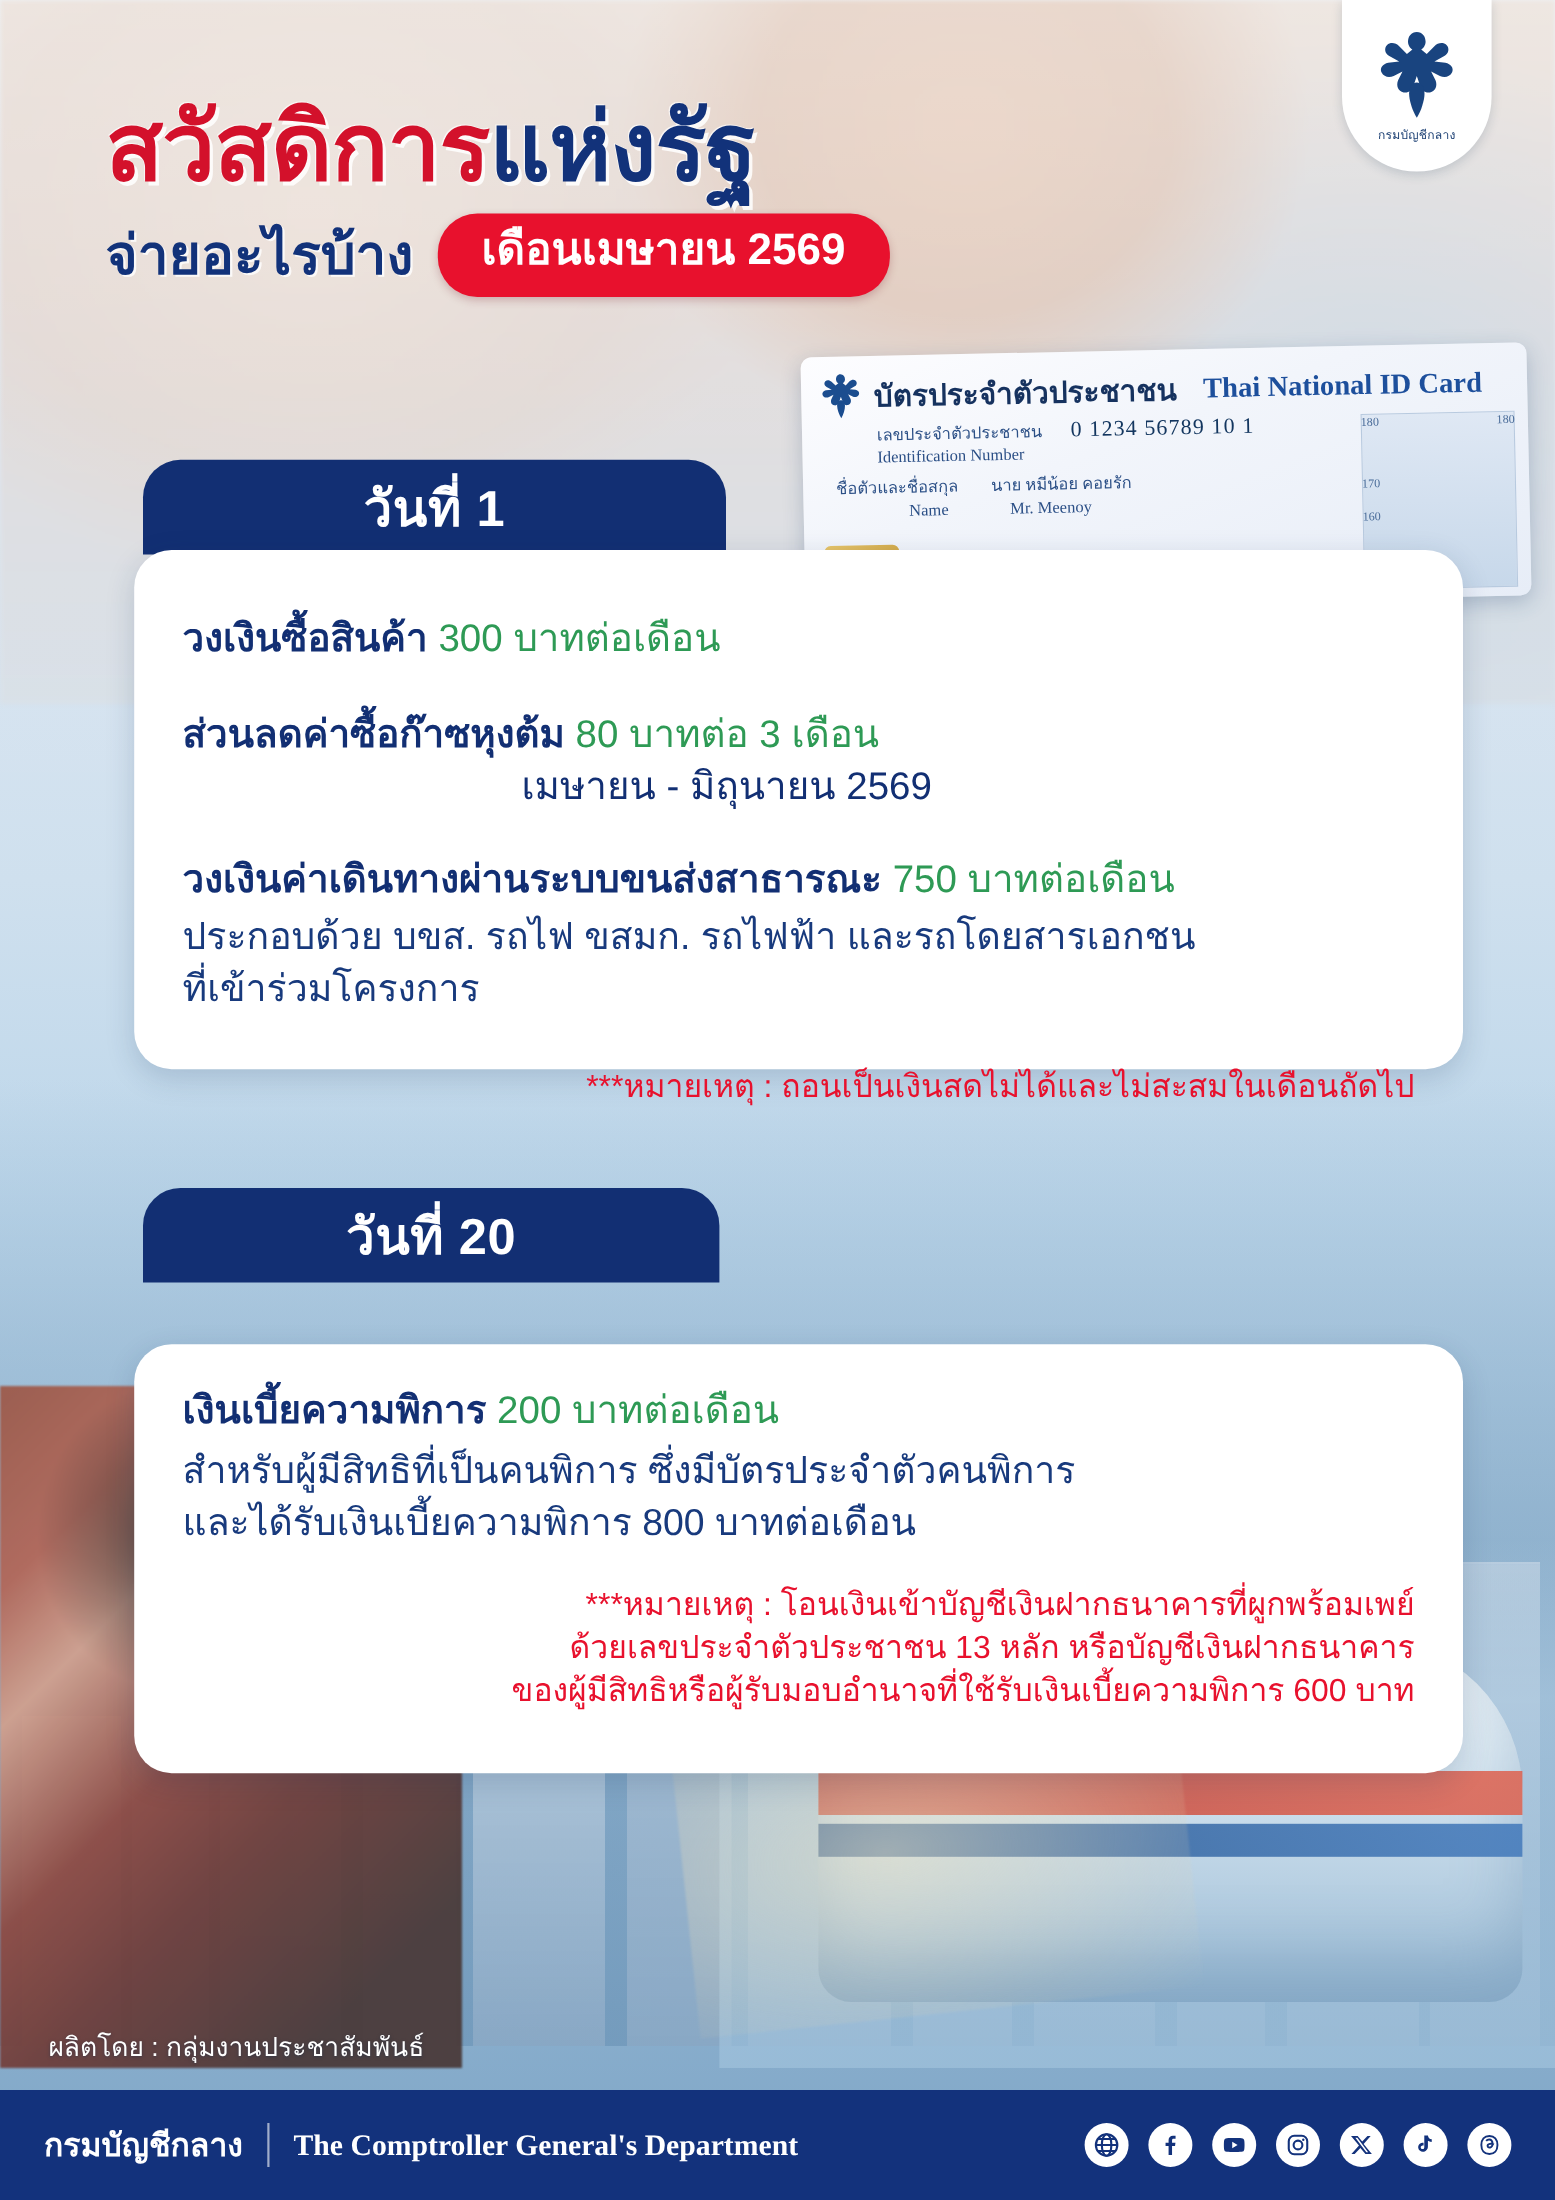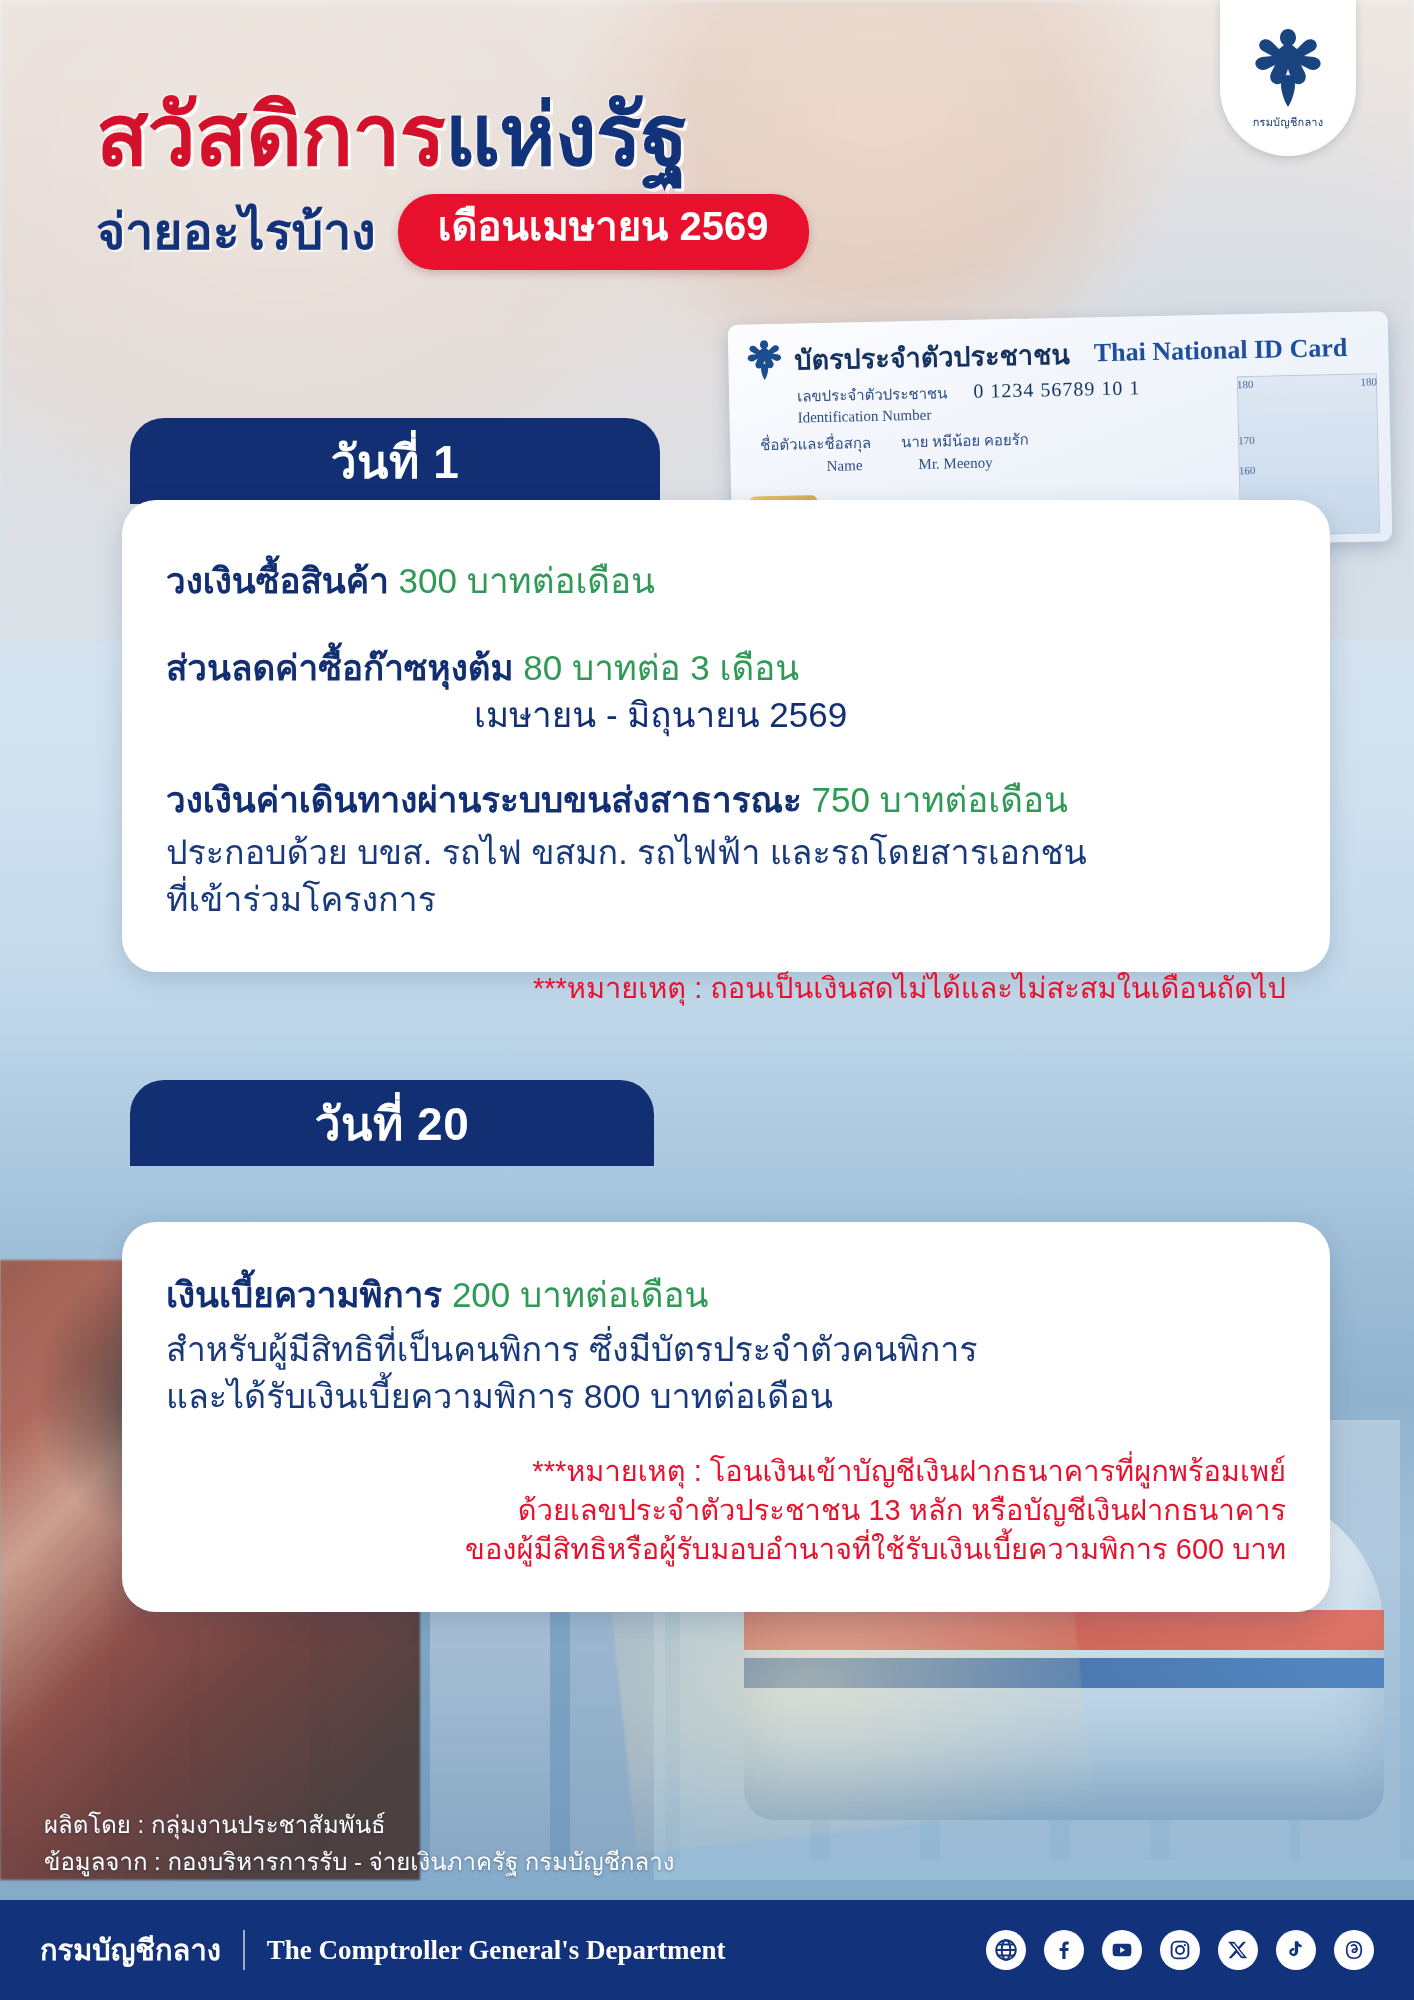--- a/index.html
+++ b/index.html
@@ -391,34 +391,33 @@
     <span class="bold">วงเงินค่าเดินทางผ่านระบบขนส่งสาธารณะ</span>
     <span class="green">750 บาทต่อเดือน</span>
   </div>
   <div class="line sub" style="margin-top:6px;">ประกอบด้วย บขส. รถไฟ ขสมก. รถไฟฟ้า และรถโดยสารเอกชน</div>
   <div class="line sub" style="margin-top:2px;">ที่เข้าร่วมโครงการ</div>
   <div class="note" style="margin-top:46px;">***หมายเหตุ : ถอนเป็นเงินสดไม่ได้และไม่สะสมในเดือนถัดไป</div>
 </div>
 
 <div class="tab" style="left:130px; top:1080px; width:524px; height:86px;">วันที่ 20</div>
 <div class="card" style="left:122px; top:1222px; width:1208px; height:390px;">
-  <div class="line" style="margin-top:16px;">
+  <div class="line" style="margin-top:4px;">
     <span class="bold">เงินเบี้ยความพิการ</span>
     <span class="green">200 บาทต่อเดือน</span>
   </div>
   <div class="line sub" style="margin-top:8px;">สำหรับผู้มีสิทธิที่เป็นคนพิการ ซึ่งมีบัตรประจำตัวคนพิการ</div>
   <div class="line sub" style="margin-top:2px;">และได้รับเงินเบี้ยความพิการ 800 บาทต่อเดือน</div>
   <div class="note" style="margin-top:32px;">***หมายเหตุ : โอนเงินเข้าบัญชีเงินฝากธนาคารที่ผูกพร้อมเพย์</div>
   <div class="note">ด้วยเลขประจำตัวประชาชน 13 หลัก หรือบัญชีเงินฝากธนาคาร</div>
   <div class="note">ของผู้มีสิทธิหรือผู้รับมอบอำนาจที่ใช้รับเงินเบี้ยความพิการ 600 บาท</div>
 </div>
 
 <div class="credits">
   <div>ผลิตโดย : กลุ่มงานประชาสัมพันธ์</div>
-  <div>ข้อมูลจาก : กองบริหารการรับ - จ่ายเงินภาครัฐ กรมบัญชีกลาง</div>
 </div>
 
 <div class="footer">
   <div class="footer-th">กรมบัญชีกลาง</div>
   <div class="footer-div"></div>
   <div class="footer-en">The Comptroller General's Department</div>
   <div class="socials">
     <div class="soc">
       <svg width="26" height="26" viewBox="0 0 24 24" fill="none" stroke="#13327c" stroke-width="1.8">
         <circle cx="12" cy="12" r="9"></circle>

